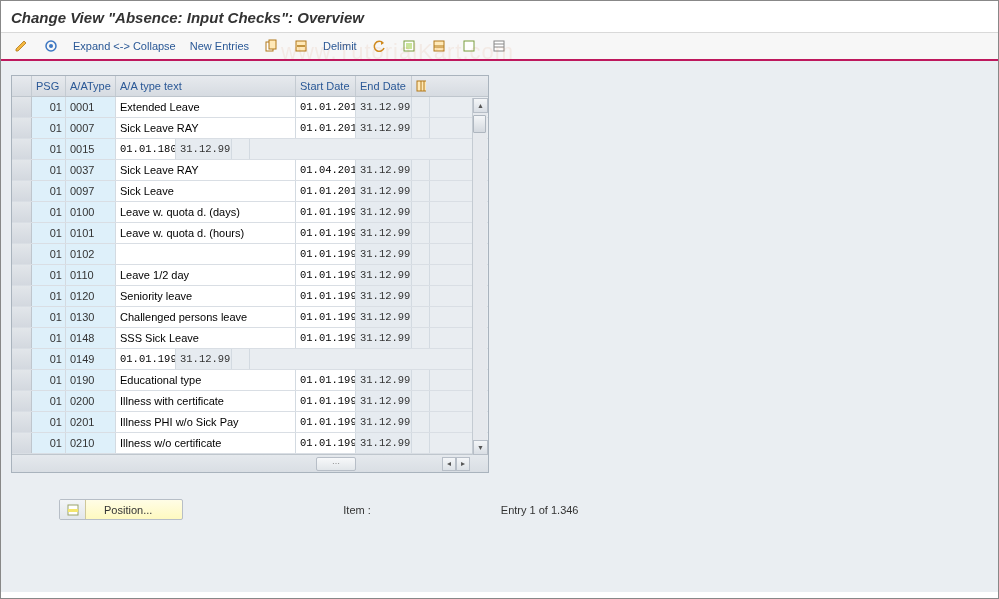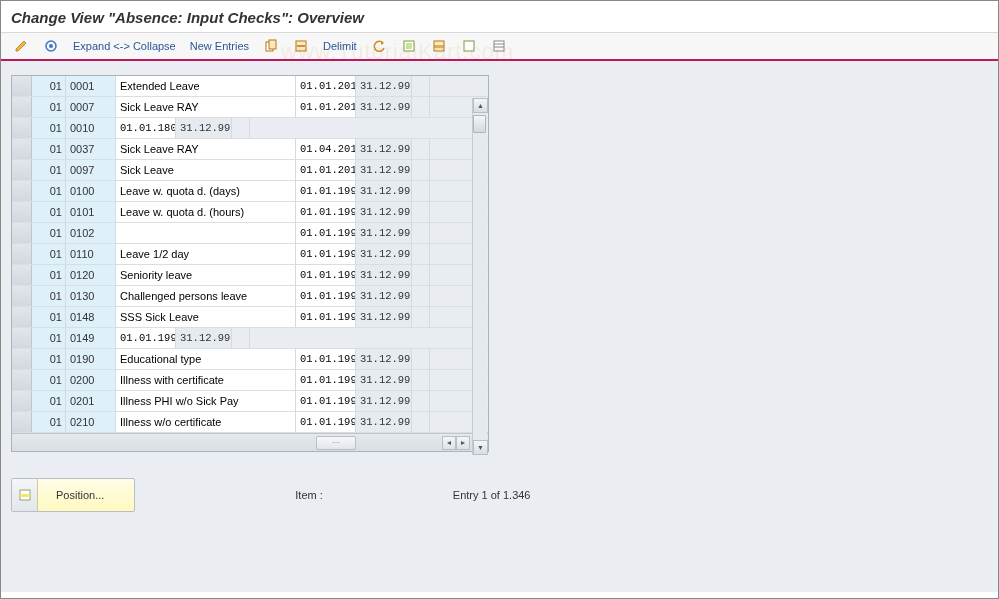--- a/index.html
+++ b/index.html
@@ -154,27 +154,28 @@
     margin-top: 26px;
     display: flex;
     align-items: center;
     gap: 10px;
     font-size: 11px;
     color: #333;
   }
   .position-btn {
     display: inline-flex;
     align-items: center;
-    height: 34px;
+    height: 21px;
     border: 1px solid #b7bec7;
     background: linear-gradient(#fffde6, #fef9c0);
     border-radius: 2px;
     cursor: pointer;
     padding: 0;
     overflow: hidden;
+    margin-left: 48px;
   }
   .position-btn .icon-part {
     width: 26px; height: 100%;
     background: linear-gradient(#f3f5f7,#e3e7eb);
     border-right: 1px solid #cfc89a;
     display:flex; align-items:center; justify-content:center;
   }
   .position-btn .text-part { padding: 0 30px 0 18px; color:#333; }
 
   .item-label { margin-left: 150px; }
@@ -246,20 +247,35 @@
           <line x1="2" y1="8" x2="12" y2="8" stroke="#888"></line>
         </svg>
     </span>
   </div>
 
   <div class="watermark">www.TutorialKart.com</div>
 
   <div class="content">
 
     <div class="grid-wrap">
+      <div class="grid-header">
+        <div class="sel-col"></div>
+        <div class="hcell psg-col">PSG</div>
+        <div class="hcell type-col">A/AType</div>
+        <div class="hcell text-col">A/A type text</div>
+        <div class="hcell date-col">Start Date</div>
+        <div class="hcell date2-col">End Date</div>
+        <div class="hcell tool-col">
+          <svg width="12" height="12">
+              <rect x="1" y="1" width="10" height="10" fill="#ffe9b8" stroke="#b1791a"></rect>
+              <line x1="5" y1="1" x2="5" y2="11" stroke="#b1791a"></line>
+              <line x1="8" y1="1" x2="8" y2="11" stroke="#b1791a"></line>
+            </svg>
+        </div>
+      </div>
 
       <div class="grid-body" id="grid-body">
           <div class="grid-row">
             <div class="rsel"></div>
             <div class="rcell psg-col ro-blue">01</div>
             <div class="rcell type-col ro-blue">0001</div>
             <div class="rcell text-col rw-white">Extended Leave</div>
             <div class="rcell date-col rw-white">01.01.2017</div>
             <div class="rcell date2-col ro-gray">31.12.9999</div>
             <div class="rcell tool-col"></div>
@@ -269,21 +285,21 @@
             <div class="rcell psg-col ro-blue">01</div>
             <div class="rcell type-col ro-blue">0007</div>
             <div class="rcell text-col rw-white">Sick Leave RAY</div>
             <div class="rcell date-col rw-white">01.01.2015</div>
             <div class="rcell date2-col ro-gray">31.12.9999</div>
             <div class="rcell tool-col"></div>
           </div>
           <div class="grid-row">
             <div class="rsel"></div>
             <div class="rcell psg-col ro-blue">01</div>
-            <div class="rcell type-col ro-blue">0010</div>
+            <div class="rcell type-col ro-blue">0015</div>
             <div class="rcell date-col rw-white">01.01.1800</div>
             <div class="rcell date2-col ro-gray">31.12.9999</div>
             <div class="rcell tool-col"></div>
           </div>
           <div class="grid-row">
             <div class="rsel"></div>
             <div class="rcell psg-col ro-blue">01</div>
             <div class="rcell type-col ro-blue">0037</div>
             <div class="rcell text-col rw-white">Sick Leave RAY</div>
             <div class="rcell date-col rw-white">01.04.2015</div>

